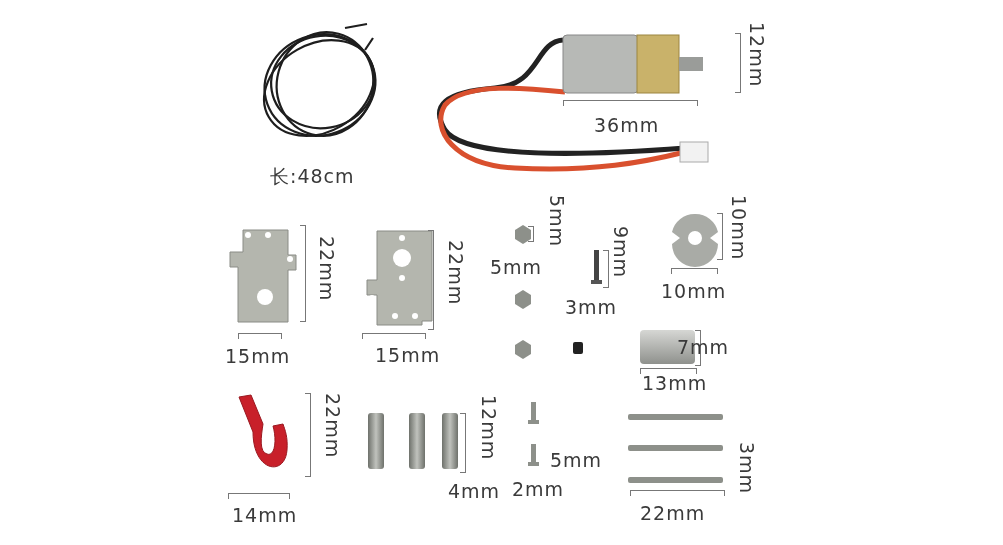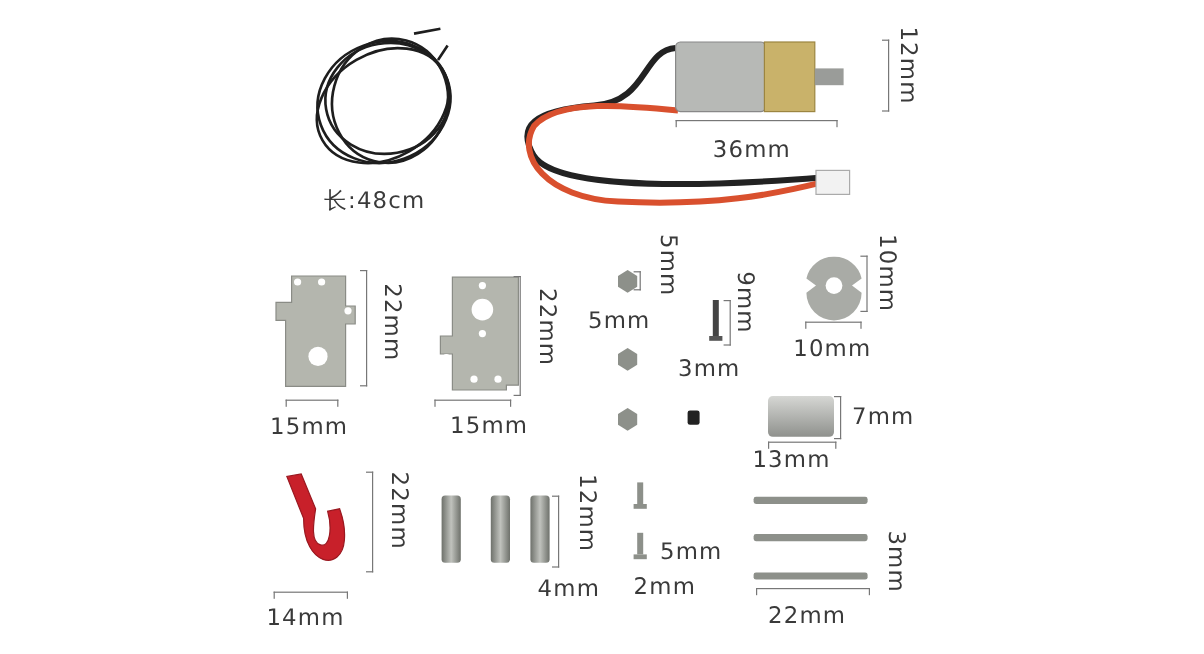--- a/index.html
+++ b/index.html
@@ -17,21 +17,21 @@
 
 <svg style="left:255px;top:20px" width="140" height="130">
   <g fill="none" stroke="#1e1e1e" stroke-width="2.2">
     <ellipse cx="65" cy="65" rx="56" ry="50" transform="rotate(-20 65 65)"></ellipse>
     <ellipse cx="68" cy="62" rx="52" ry="46" transform="rotate(-10 68 62)"></ellipse>
     <ellipse cx="64" cy="68" rx="58" ry="44" transform="rotate(-30 64 68)"></ellipse>
     <ellipse cx="70" cy="64" rx="48" ry="52" transform="rotate(15 70 64)"></ellipse>
     <path d="M90 8 L112 4 M110 30 L118 18"></path>
   </g>
 </svg>
-<div class="lbl" style="left:270px;top:154px">长:48cm</div>
+<div class="lbl" style="left:270px;top:164px">长:48cm</div>
 
 <svg style="left:425px;top:30px" width="300" height="150">
   <path d="M138 10 C110 12 115 55 70 58 C20 62 5 75 20 100 C40 130 170 125 260 118" fill="none" stroke="#222" stroke-width="5"></path>
   <path d="M140 62 C100 58 40 52 20 75 C5 100 30 135 90 138 C170 142 220 132 260 122" fill="none" stroke="#d9502e" stroke-width="5"></path>
   <rect x="138" y="5" width="75" height="58" rx="4" fill="#b7b9b6" stroke="#888"></rect>
   <rect x="212" y="5" width="42" height="58" fill="#c9b26a" stroke="#9c8540"></rect>
   <rect x="254" y="27" width="24" height="14" fill="#9a9c99"></rect>
   <rect x="255" y="112" width="28" height="20" fill="#f2f2f2" stroke="#aaa"></rect>
 </svg>
 <div class="vbr" style="left:735px;top:33px;height:58px"></div>
@@ -87,46 +87,46 @@
     <path d="M25 2 A23 23 0 0 1 48 20 L40 26 L48 32 A23 23 0 0 1 2 32 L10 26 L2 20 A23 23 0 0 1 25 2 Z" fill="#a9aba6"></path>
     <circle cx="25" cy="26" r="7" fill="#fff"></circle>
   </svg>
 <div class="vbr" style="left:717px;top:213px;height:45px"></div>
 <div class="vlbl" style="left:750px;top:195px">10mm</div>
 <div class="hbr" style="left:671px;top:268px;width:45px;transform:scaleY(-1)"></div>
 <div class="lbl" style="left:661px;top:280px">10mm</div>
 
 <div style="position:absolute;left:640px;top:330px;width:55px;height:34px;background:linear-gradient(#d6d7d4,#8f918d);border-radius:4px"></div>
 <div class="vbr" style="left:695px;top:330px;height:34px"></div>
-<div class="lbl" style="left:710px;top:336px">7mm</div>
+<div class="lbl" style="left:677px;top:336px">7mm</div>
 <div class="hbr" style="left:640px;top:368px;width:55px;transform:scaleY(-1)"></div>
-<div class="lbl" style="left:627px;top:372px">13mm</div>
+<div class="lbl" style="left:642px;top:372px">13mm</div>
 
 <svg style="left:225px;top:392px" width="80" height="92">
     <path d="M14 5 L28 40 C28 80 60 85 62 58 C63 45 60 38 58 32 L48 34 C52 48 50 65 42 62 C34 60 36 45 38 32 L26 3 Z" fill="#c8202a" stroke="#9a1820"></path>
   </svg>
 <div class="vbr" style="left:305px;top:393px;height:82px"></div>
 <div class="vlbl" style="left:344px;top:393px">22mm</div>
 <div class="hbr" style="left:228px;top:493px;width:60px;transform:scaleY(-1)"></div>
-<div class="lbl" style="left:222px;top:504px">14mm</div>
+<div class="lbl" style="left:232px;top:504px">14mm</div>
 
 <div style="position:absolute;left:368px;top:413px;width:16px;height:56px;background:linear-gradient(90deg,#6e716b,#c0c2bd,#6e716b);border-radius:3px"></div>
 <div style="position:absolute;left:409px;top:413px;width:16px;height:56px;background:linear-gradient(90deg,#6e716b,#c0c2bd,#6e716b);border-radius:3px"></div>
 <div style="position:absolute;left:442px;top:413px;width:16px;height:56px;background:linear-gradient(90deg,#6e716b,#c0c2bd,#6e716b);border-radius:3px"></div>
 <div class="vbr" style="left:460px;top:413px;height:58px"></div>
 <div class="vlbl" style="left:500px;top:395px">12mm</div>
 <div class="lbl" style="left:448px;top:480px">4mm</div>
 
 <svg style="left:527px;top:402px" width="14" height="68">
     <rect x="4" y="0" width="5" height="18" fill="#8d908a"></rect>
     <rect x="1" y="18" width="11" height="4" fill="#8d908a"></rect>
     <rect x="4" y="42" width="5" height="18" fill="#8d908a"></rect>
     <rect x="1" y="60" width="11" height="4" fill="#8d908a"></rect>
   </svg>
 <div class="lbl" style="left:550px;top:449px">5mm</div>
-<div class="lbl" style="left:528px;top:478px">2mm</div>
+<div class="lbl" style="left:512px;top:478px">2mm</div>
 
 <div style="position:absolute;left:628px;top:414px;width:95px;height:6px;background:#8d908a;border-radius:2px"></div>
 <div style="position:absolute;left:628px;top:445px;width:95px;height:6px;background:#8d908a;border-radius:2px"></div>
 <div style="position:absolute;left:628px;top:477px;width:95px;height:6px;background:#8d908a;border-radius:2px"></div>
 <div class="vlbl" style="left:758px;top:442px">3mm</div>
 <div class="hbr" style="left:630px;top:490px;width:93px;transform:scaleY(-1)"></div>
 <div class="lbl" style="left:640px;top:502px">22mm</div>
 
 </body></html>

